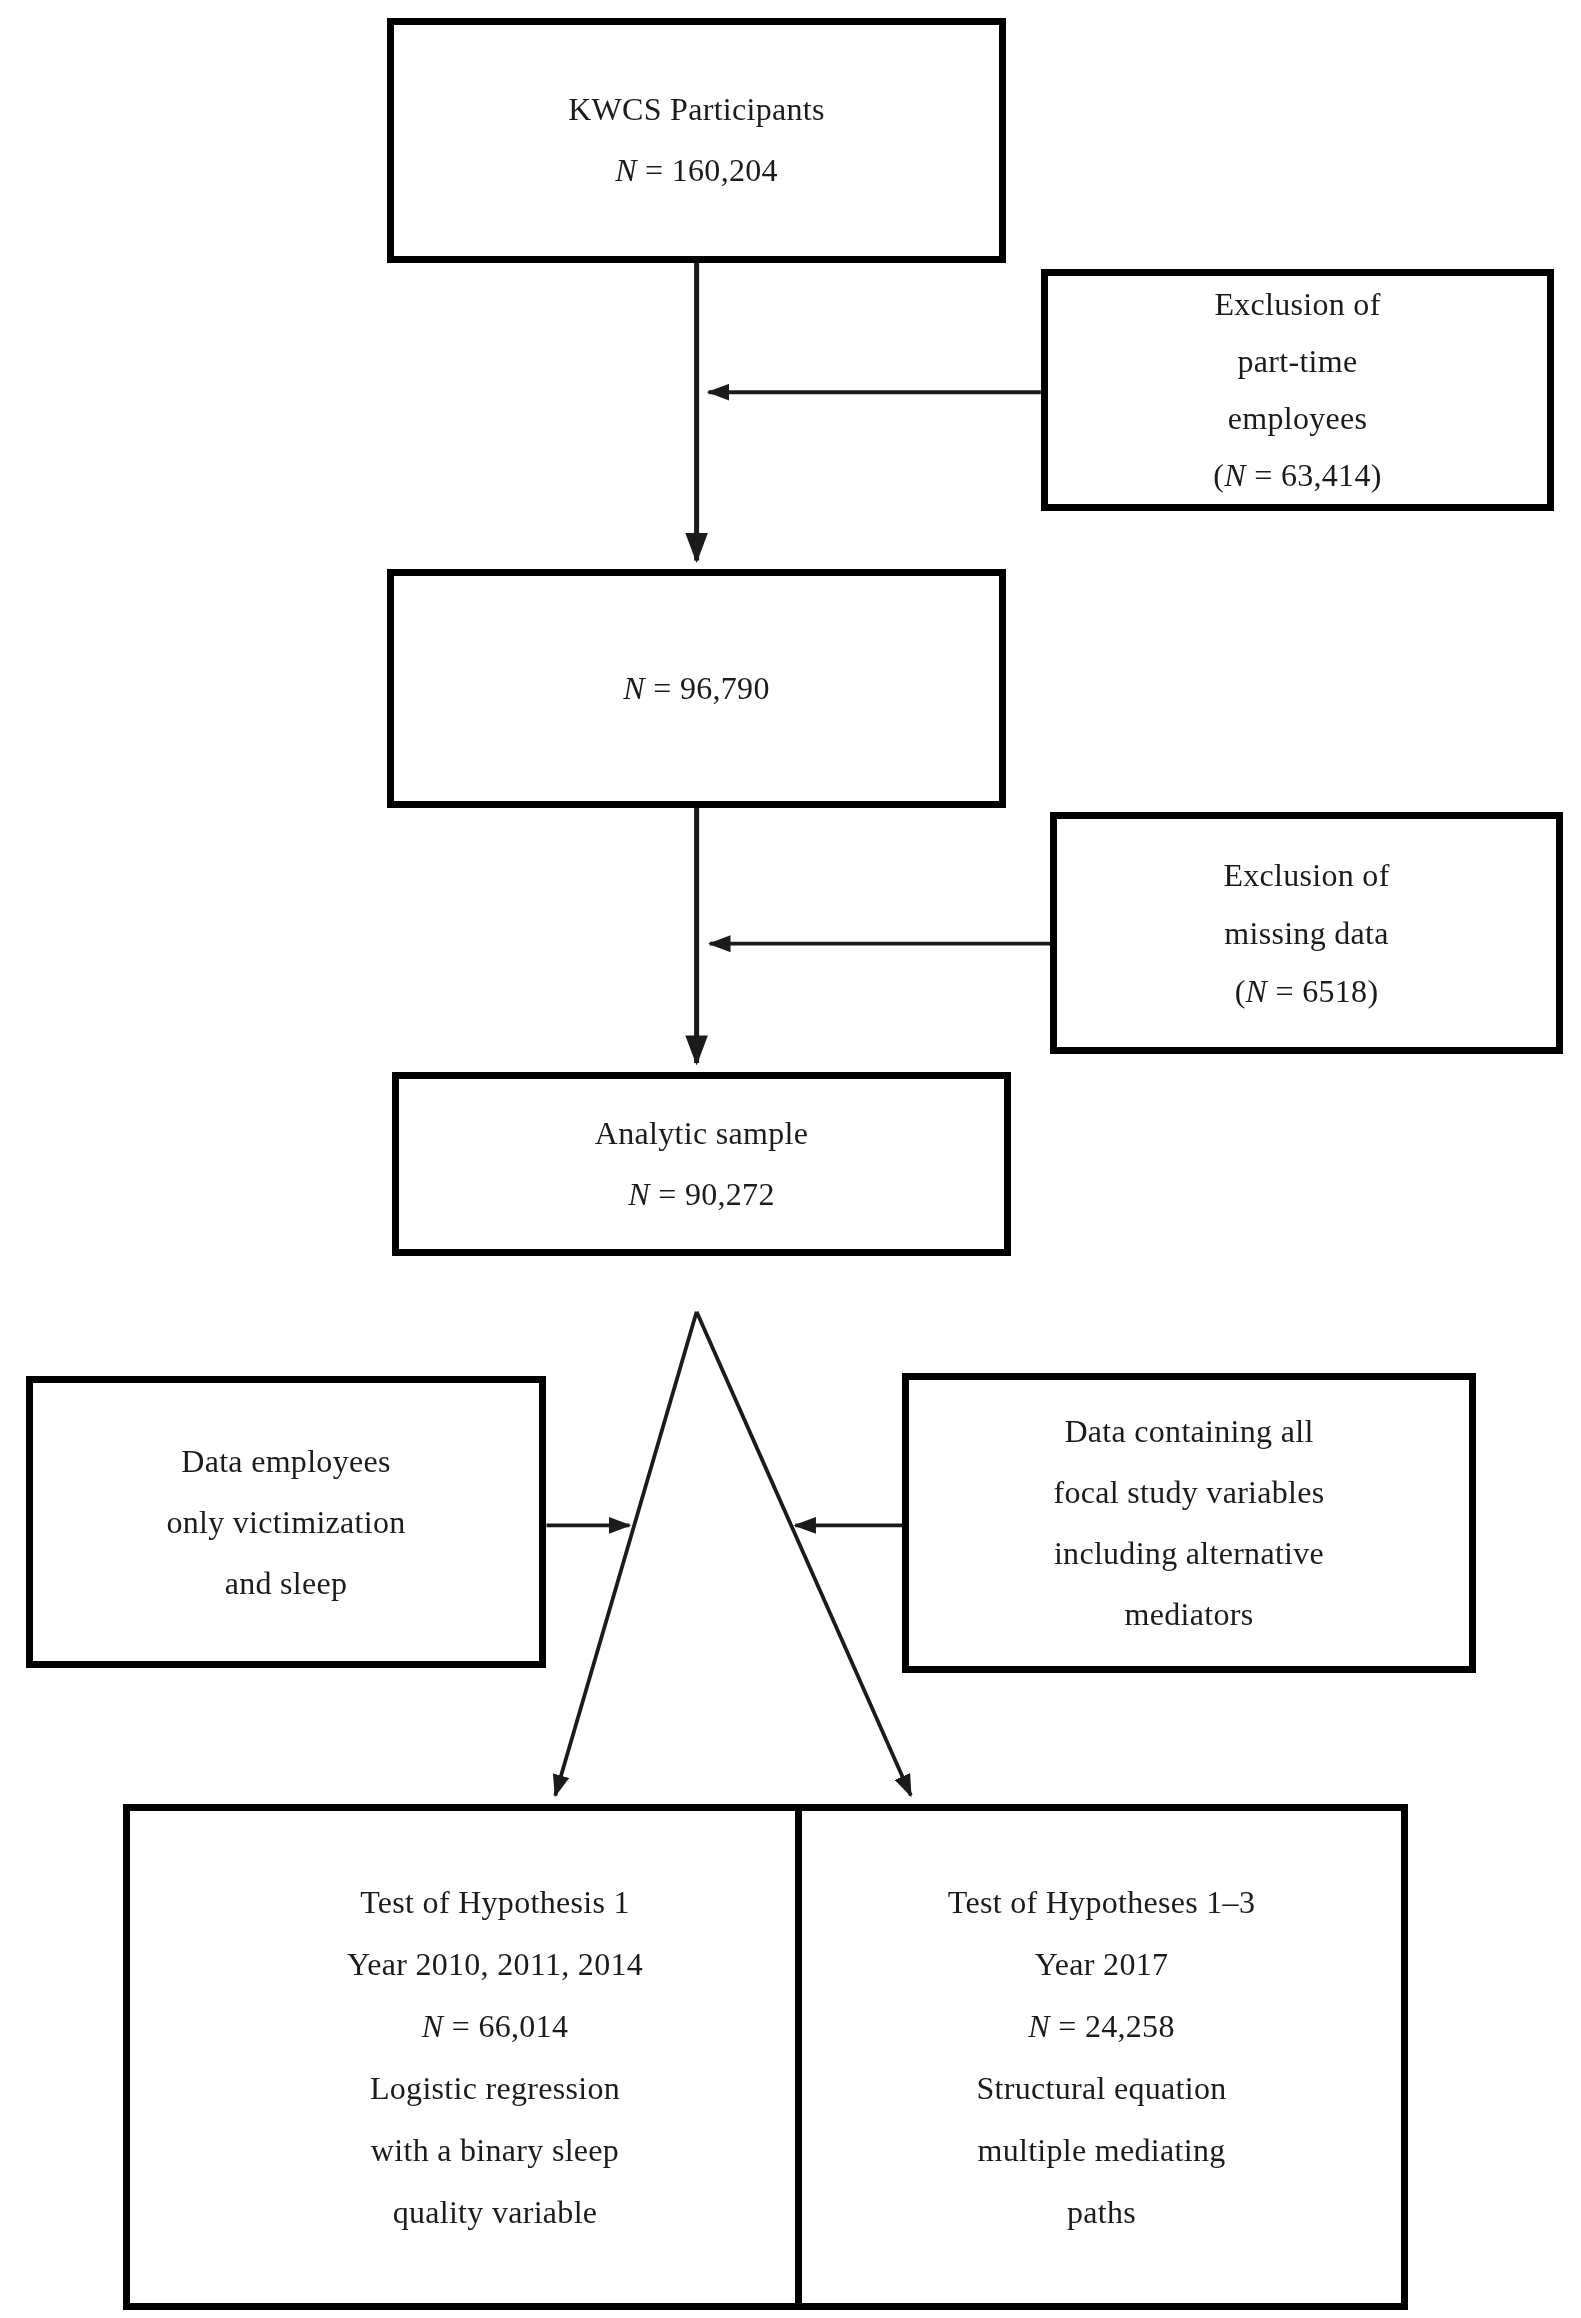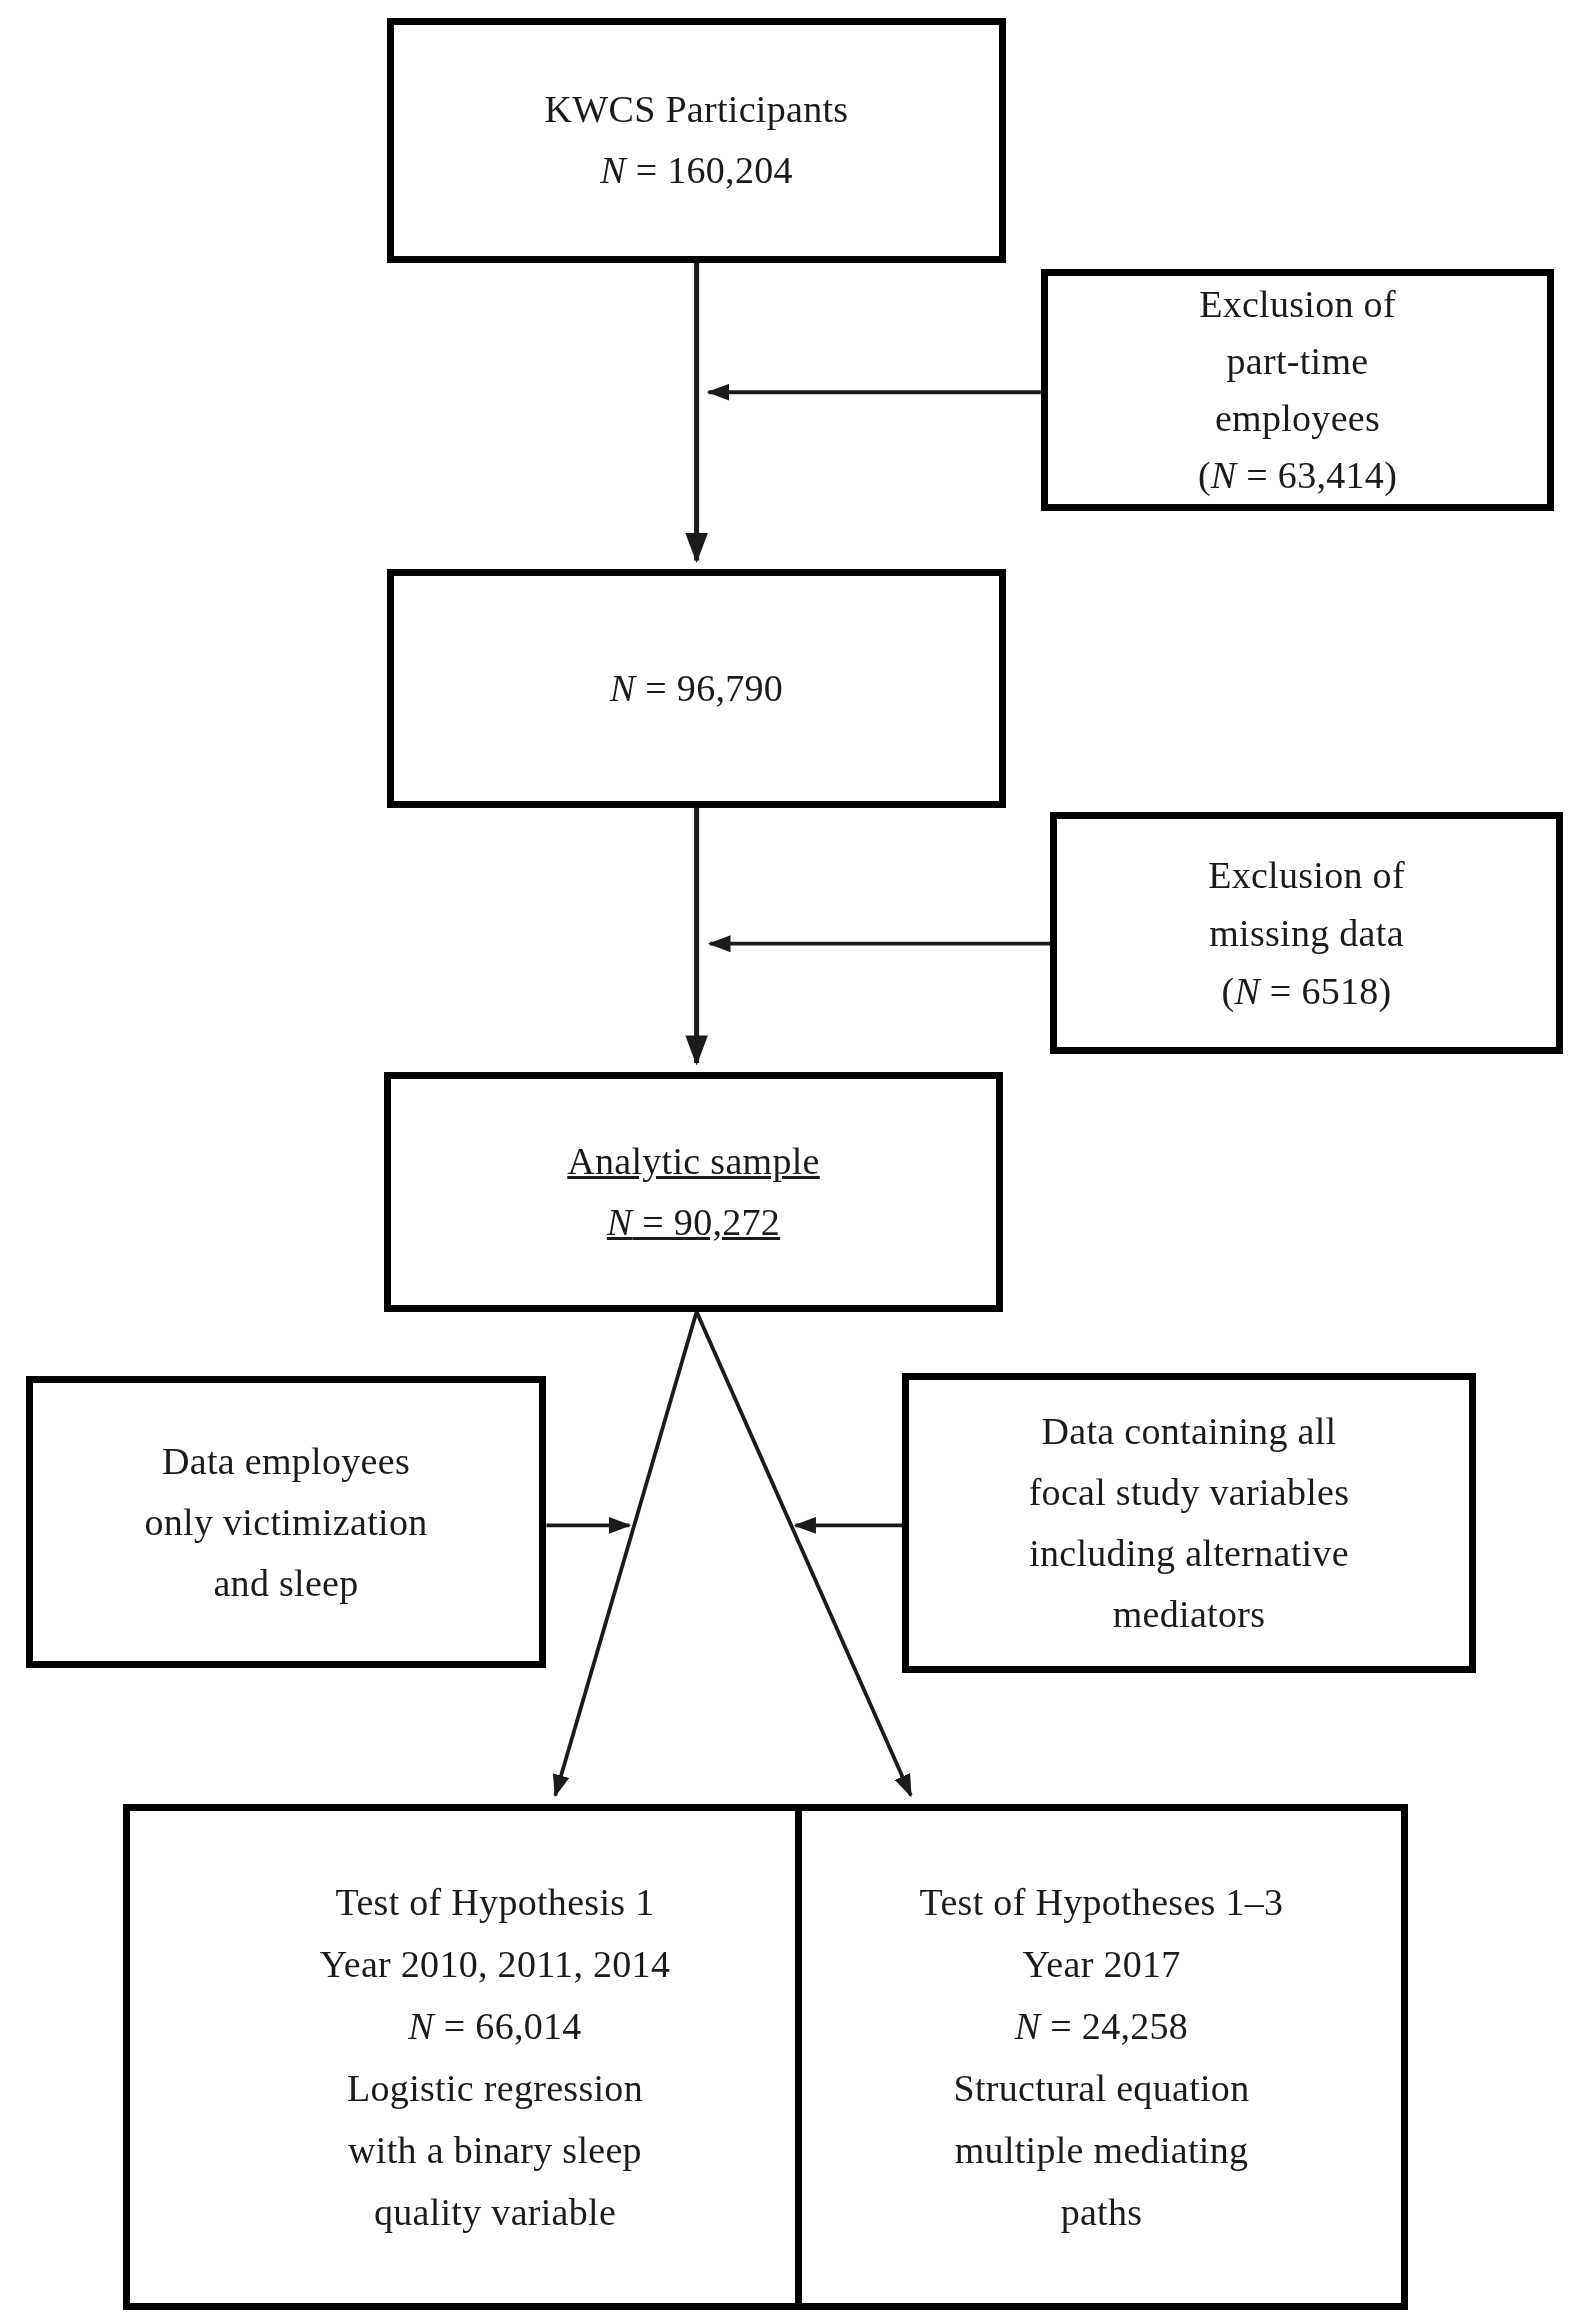--- a/index.html
+++ b/index.html
@@ -25,33 +25,33 @@
     position: absolute;
     box-sizing: border-box;
     border: 7px solid #000000;
     background: #ffffff;
     display: flex;
     flex-direction: column;
     justify-content: center;
     align-items: center;
     text-align: center;
     z-index: 2;
-    font-size: 38px;
+    font-size: 32px;
     line-height: 61px;
     letter-spacing: 0.3px;
   }
   .ln { white-space: pre; }
   .it { font-style: italic; }
 
   
   #box-a { left: 387px;  top: 17.6px;   width: 619px; height: 245px; }
   #box-b { left: 1041px; top: 269px;  width: 513px; height: 242px; line-height: 57px; }
   #box-c { left: 387px;  top: 569px;  width: 619px; height: 239px; }
   #box-e { left: 1050px; top: 812px; width: 513px; height: 242px; line-height: 58px; }
-  #box-d { left: 384px;  top: 1072px; width: 619px; height: 240px; text-decoration: underline; }
+  #box-d { left: 392px;  top: 1072px; width: 619px; height: 184px; }
   #box-f { left: 26px;   top: 1376px; width: 520px; height: 292px; }
   #box-g { left: 902px; top: 1373px; width: 574px; height: 300px; }
   #box-h { left: 123px;  top: 1804px; width: 744px; height: 506px; line-height: 62px; }
   #box-i { left: 795px; top: 1804px; width: 613px; height: 506px; line-height: 62px; }
 </style>
 </head>
 <body>
 
 <div class="canvas">
 

